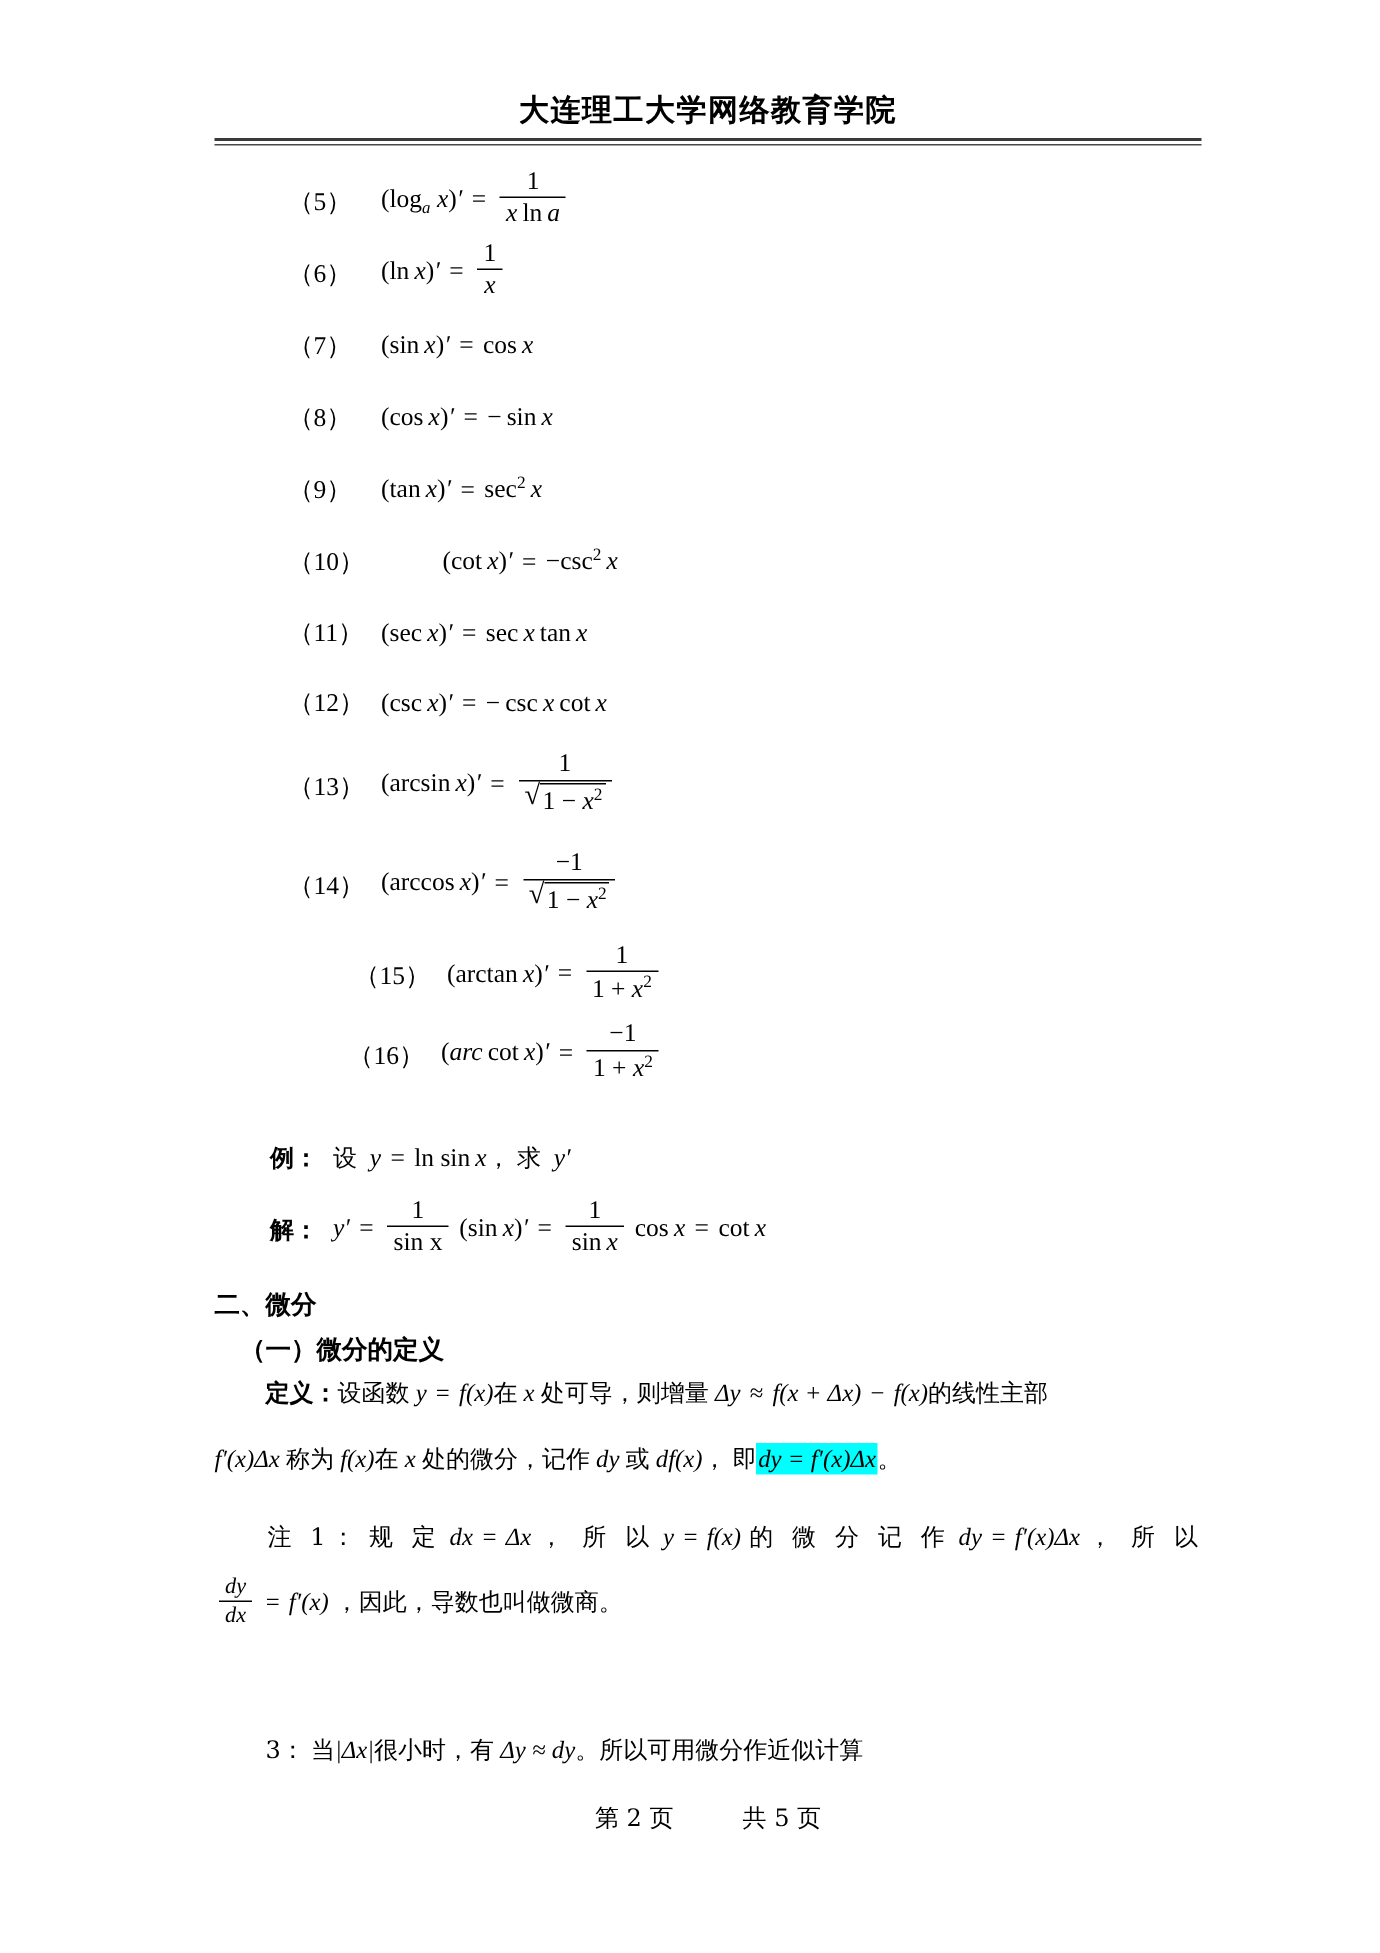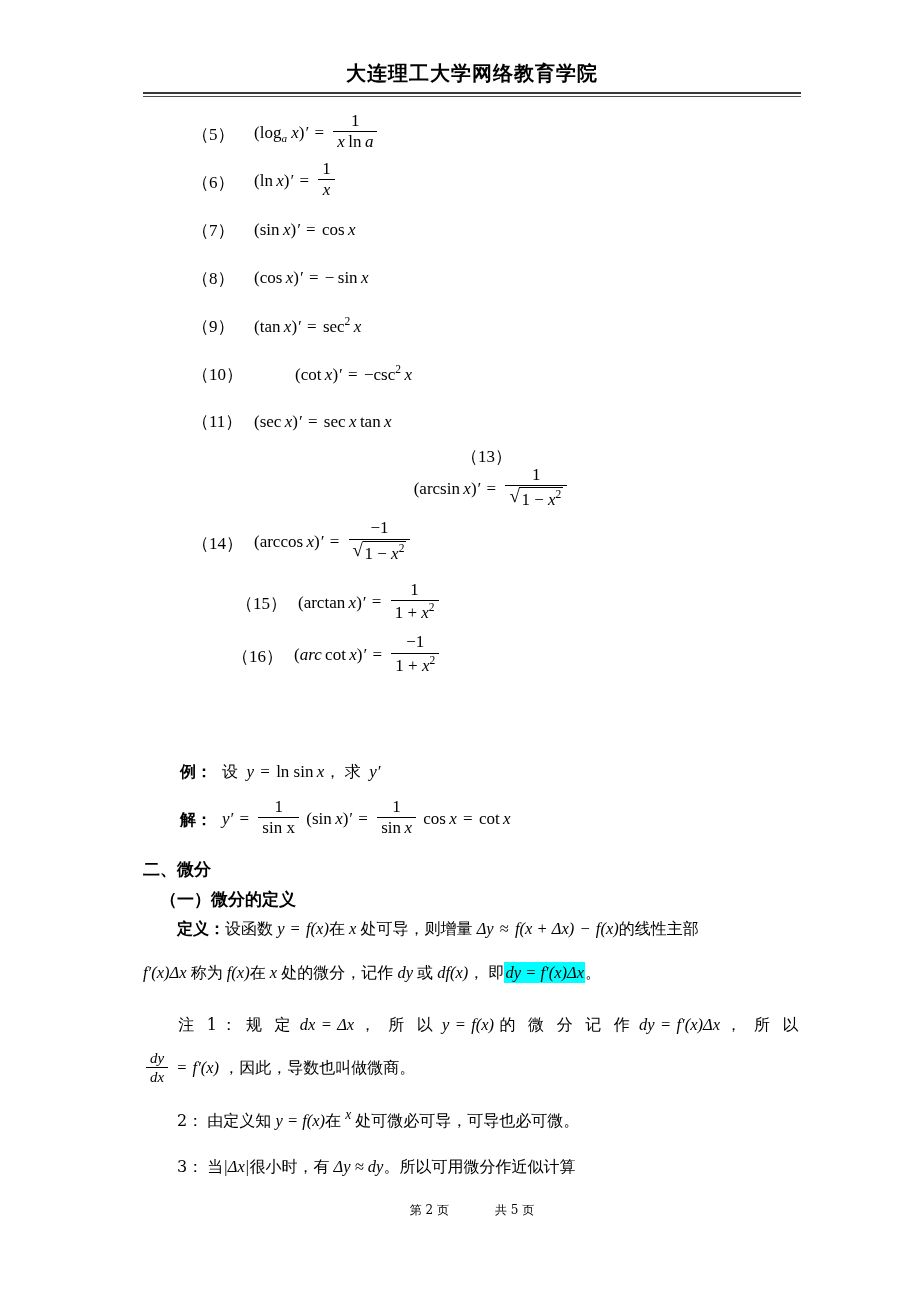--- a/index.html
+++ b/index.html
@@ -134,21 +134,21 @@
 
   
   .r5  { height: 48px; }
   .r6  { height: 48px; }
   .r7  { height: 48px; }
   .r8  { height: 48px; }
   .r9  { height: 48px; }
   .r10 { height: 48px; gap: 41px; }
   .r11 { height: 47px; }
   .r12 { height: 47px; }
-  .r13 { height: 64px; flex-direction: column; }
+  .r13 { height: 64px; }
   .r14 { height: 68px; }
   .r15 { height: 53px; margin-left: 44px; }
   .r16 { height: 52px; margin-left: 40px; }
 
   
   .example {
     position: absolute;
     left: 168px;
     top: 748px;
     width: 620px;
@@ -242,21 +242,21 @@
     letter-spacing: 2.5px;
   }
 
   
   .footer {
     position: absolute;
     left: 131px;
     top: 1202px;
     width: 658px;
     text-align: center;
-    font-size: 12px;
+    font-size: 16px;
     font-family: "DejaVu Serif", "Liberation Serif", serif;
   }
   .footer .gap { display: inline-block; width: 46px; }
 </style>
 </head>
 <body>
 
 <div class="page">
 
   <div class="header">
@@ -322,20 +322,28 @@
 
     <div class="formula-row r11">
       <span class="label">（11）</span>
       <span class="body">
         <span class="mr">(sec</span> <span class="mi">x</span><span class="mr">)</span><span class="prime">′</span>
         <span class="op">=</span>
         <span class="mr">sec</span> <span class="mi">x</span> <span class="mr">tan</span> <span class="mi">x</span>
       </span>
     </div>
 
+    <div class="formula-row r12">
+      <span class="label">（12）</span>
+      <span class="body">
+        <span class="mr">(csc</span> <span class="mi">x</span><span class="mr">)</span><span class="prime">′</span>
+        <span class="op">=</span>
+        <span class="mr">−</span> <span class="mr">csc</span> <span class="mi">x</span> <span class="mr">cot</span> <span class="mi">x</span>
+      </span>
+    </div>
 
     <div class="formula-row r13">
       <span class="label">（13）</span>
       <span class="body">
         <span class="mr">(arcsin</span> <span class="mi">x</span><span class="mr">)</span><span class="prime">′</span>
         <span class="op">=</span>
         <span class="frac">
           <span class="num mr">1</span>
           <span class="den">
             <span class="sqrt"><span class="sign">√</span><span class="radicand"><span class="mr">1</span> <span class="mr">−</span> <span class="mi">x</span><span class="supr">2</span></span></span>
@@ -461,27 +469,20 @@
   <div class="para p-note1b">
     <span class="frac small">
       <span class="num mi">dy</span>
       <span class="den mi">dx</span>
     </span>
     <span class="op">=</span>
     <span class="mi">f′(x)</span>
     <span class="cjk">，因此，导数也叫做微商。</span>
   </div>
 
-  <div class="para p-note2">
-    <span class="indent"></span><span class="cjk">2：</span>
-    <span class="cjk">由定义知</span>
-    <span class="mi">y = f(x)</span><span class="cjk">在</span>
-    <span class="mi supr" style="font-style:italic;font-size:0.82em;">x</span>
-    <span class="cjk">处可微必可导，可导也必可微。</span>
-  </div>
 
   <div class="para p-note3">
     <span class="indent"></span><span class="cjk">3：</span>
     <span class="cjk">当</span><span class="mi">|Δx|</span><span class="cjk">很小时，有</span>
     <span class="mi">Δy ≈ dy</span><span class="cjk">。所以可用微分作近似计算</span>
   </div>
 
   <div class="footer">
     <span>第 2 页</span><span class="gap"></span><span>共 5 页</span>
   </div>

